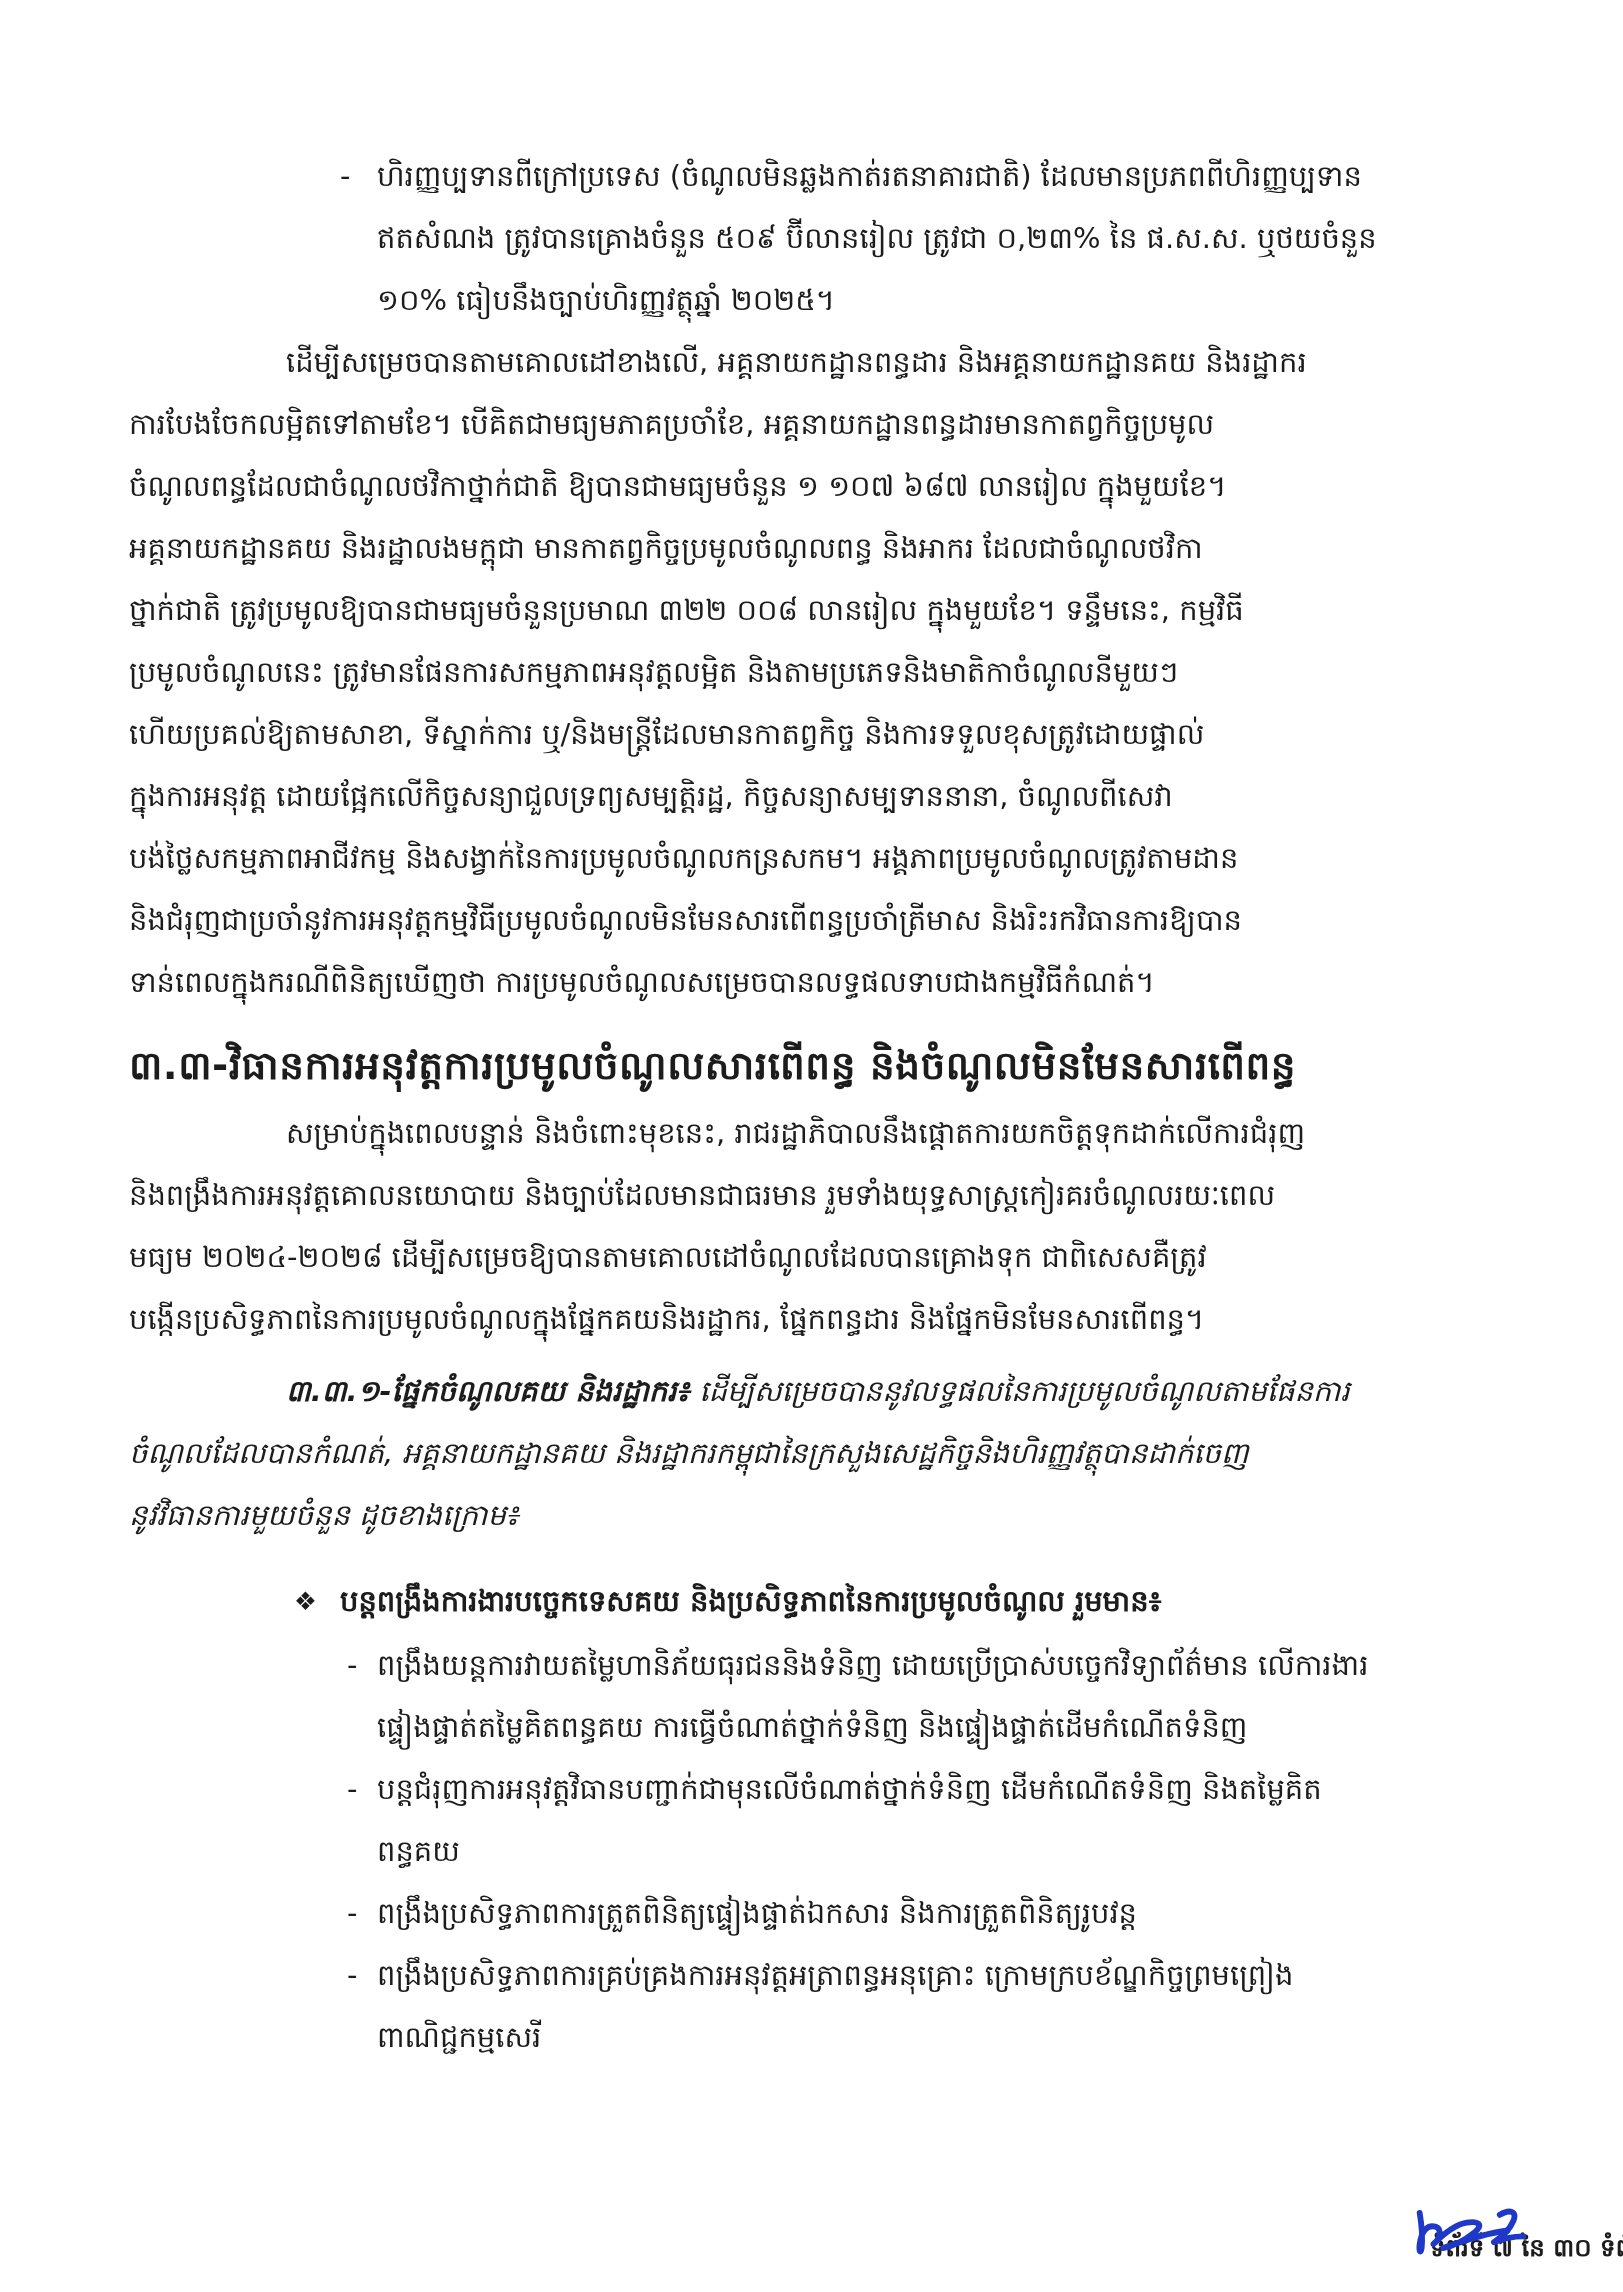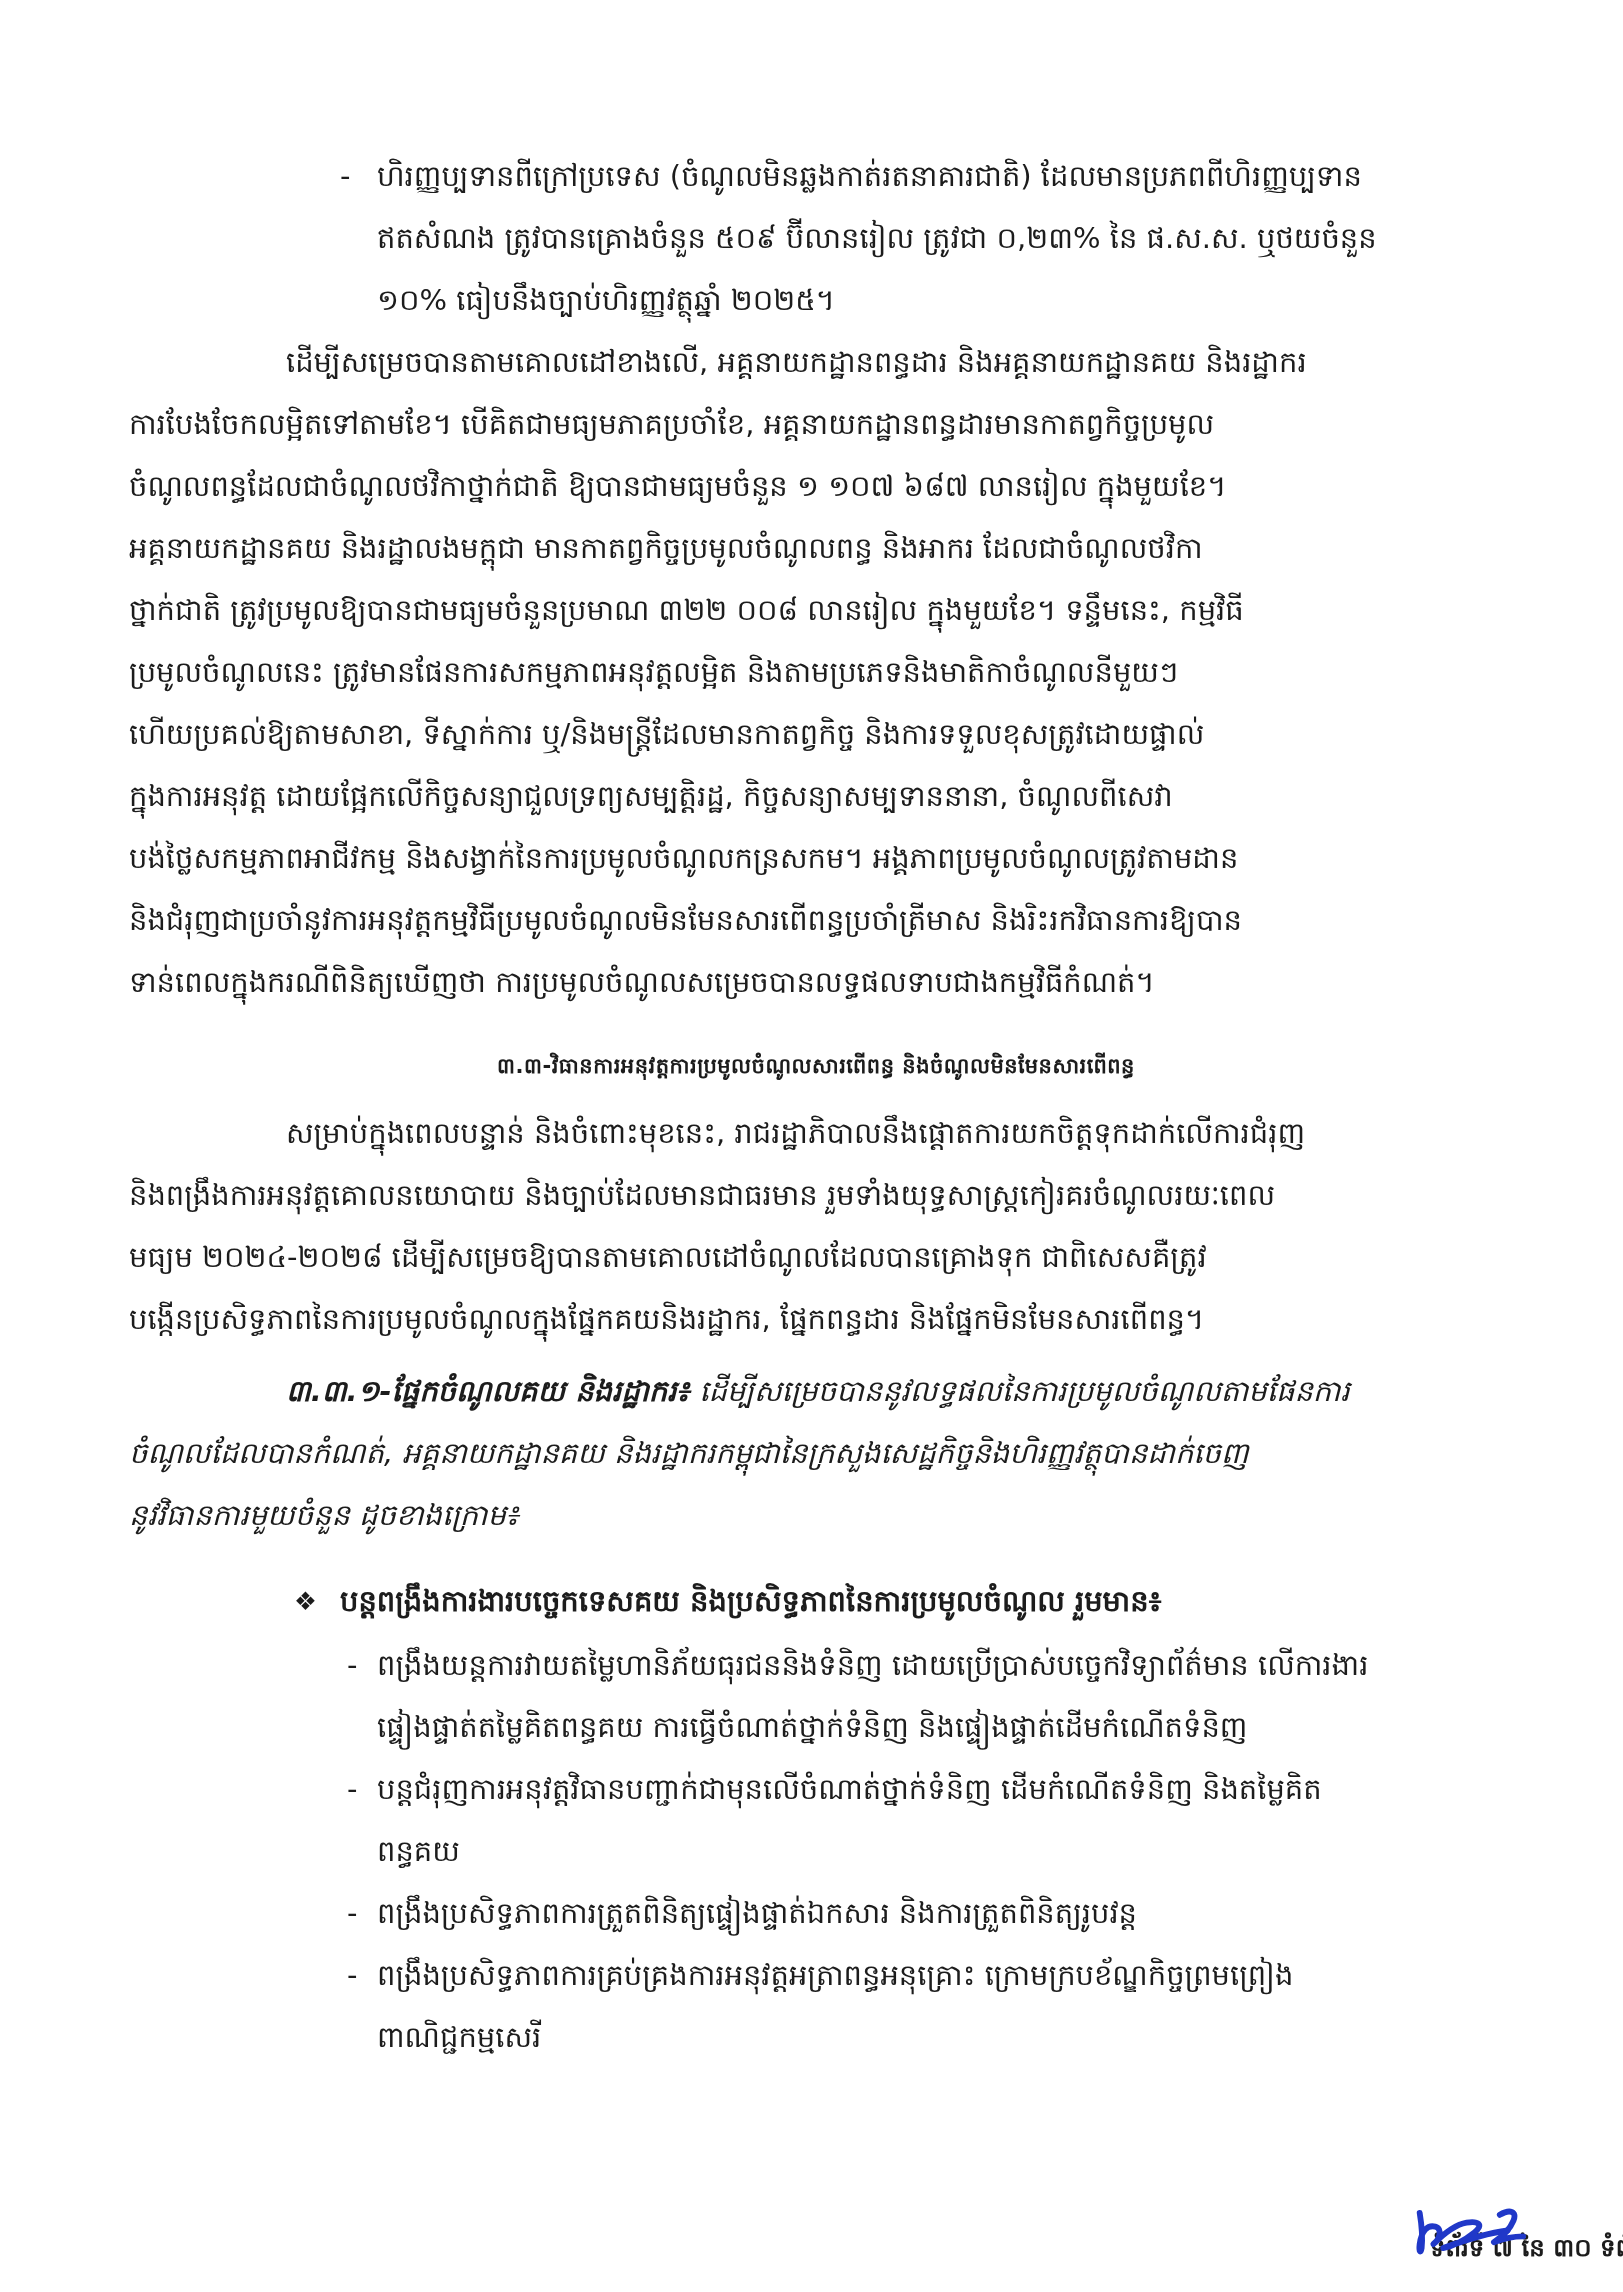--- a/index.html
+++ b/index.html
@@ -34,23 +34,22 @@
     font-weight: 400;
   }
   
   .block.paragraph .line.first-indent,
   .block.lead-paragraph .line.first-indent { padding-left: 157px; }
   
   .block.heading {
     font-weight: 700;
     margin-top: 21.6px;
     margin-bottom: 5.9px;
-    font-size: 21px;
+    font-size: 39px;
     letter-spacing: 0.5px;
-    text-align: center;
   }
   .block.lead-paragraph { margin-top: 9.8px; font-style: italic; }
   .block.lead-paragraph .lead { font-weight: 700; }
   
   .block.diamond-bullet {
     font-weight: 700;
     padding-left: 211px;
     position: relative;
     margin-top: 23.5px;
     margin-bottom: 2px;

